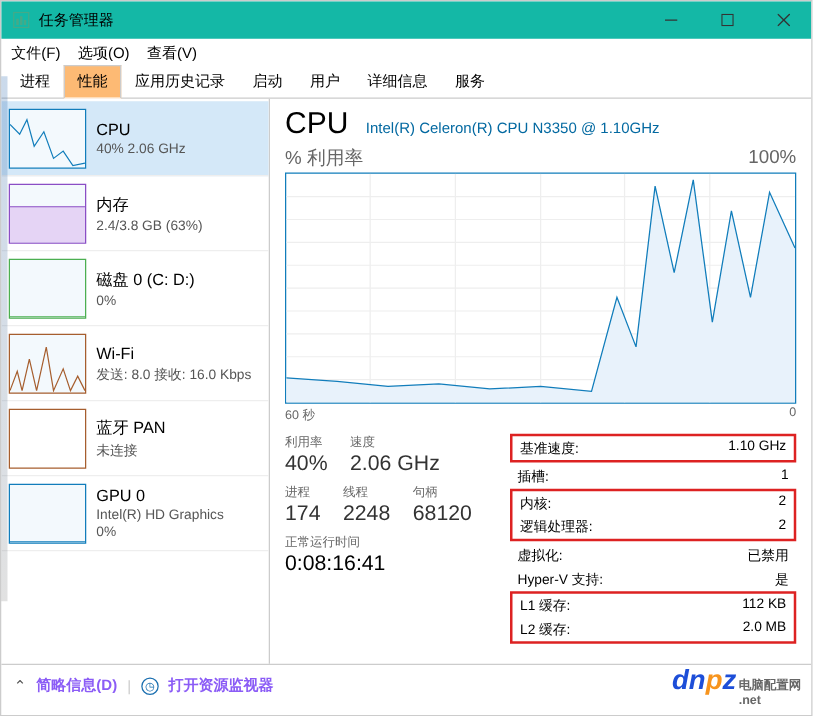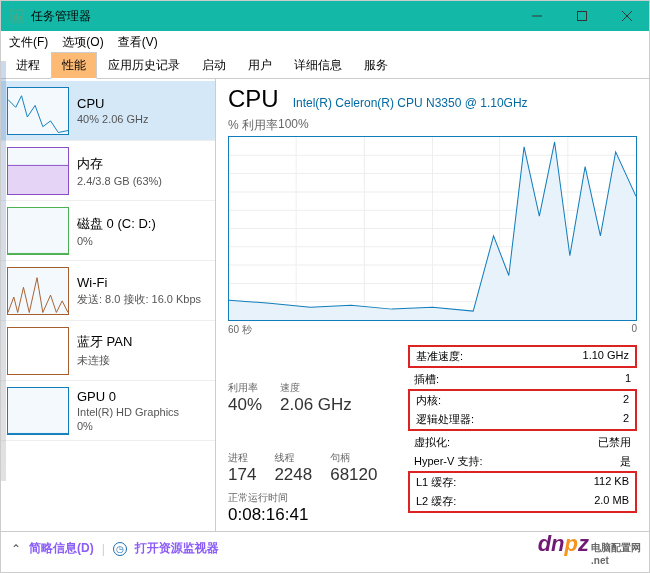--- a/index.html
+++ b/index.html
@@ -24,40 +24,40 @@
 .thumb.bt { border-color: #a65e2e; background: #fff; }
 .thumb.gpu { border-color: #117dbb; }
 .thumb svg { position: absolute; inset: 0; }
 .side-text { display: flex; flex-direction: column; gap: 2px; overflow: hidden; }
 .side-title { font-size: 13px; }
 .side-sub { font-size: 11px; color: #555; white-space: nowrap; }
 .main { flex: 1; padding: 6px 12px 0 12px; position: relative; }
 .main-head { display: flex; align-items: baseline; gap: 14px; }
 .main-head h1 { font-size: 24px; font-weight: 400; }
 .main-head .model { font-size: 12px; color: #0369a1; }
-.axis-labels { display: flex; justify-content: flex-start; font-size: 12px; color: #666; margin-top: 4px; }
+.axis-labels { display: flex; justify-content: space-between; font-size: 15px; color: #666; margin-top: 4px; }
 .chart { height: 185px; border: 1px solid #117dbb; background: #fff; position: relative; margin-top: 2px; }
 .bottom-axis { display: flex; justify-content: space-between; font-size: 10px; color: #666; margin-top: 2px; }
 .stats { display: flex; margin-top: 8px; gap: 0; }
 .stats-left { width: 180px; }
-.stat-row { display: flex; gap: 18px; margin-bottom: 6px; margin-top: 36px; }
+.stat-row { display: flex; gap: 18px; margin-bottom: 6px; }
 .stat-col { display: flex; flex-direction: column; }
 .stat-label { font-size: 10px; color: #666; }
 .stat-val { font-size: 17px; color: #333; }
 .uptime-label { font-size: 10px; color: #666; margin-top: 4px; }
 .uptime-val { font-size: 17px; }
 .stats-right { flex: 1; font-size: 11px; }
 .kv-row { display: flex; justify-content: space-between; padding: 2px 6px; }
 .hl { border: 2px solid #d22; margin-bottom: 2px; }
 .statusbar { height: 34px; border-top: 1px solid #ccc; display: flex; align-items: center; padding: 0 10px; gap: 8px; font-size: 12px; }
 .statusbar .chev { color: #555; }
 .link { color: #8b5cf6; cursor: pointer; font-weight: bold; }
 .circ { display: inline-flex; width: 14px; height: 14px; border: 1px solid #1a6fb0; border-radius: 50%; align-items: center; justify-content: center; font-size: 9px; color: #1a6fb0; }
 .watermark { position: absolute; right: 8px; bottom: 6px; display:flex; align-items:baseline; font-weight:bold; font-style: italic;}
-.watermark .d { color:#701a75; font-size:22px; }
+.watermark .d { color:#1d4ed8; font-size:22px; }
 .watermark .n { color:#f7941d; font-size:22px; }
 .watermark .sub { font-size:10px; color:#666; font-style:normal; margin-left:2px;}
 .leftedge { position:absolute; left:-1px; top:60px; width:6px; height:420px; background:linear-gradient(#2d6ab0,#888); opacity:.25; pointer-events:none;}
 </style>
 </head>
 <body>
 
 <div class="leftedge"></div>
 
 <div class="titlebar">

